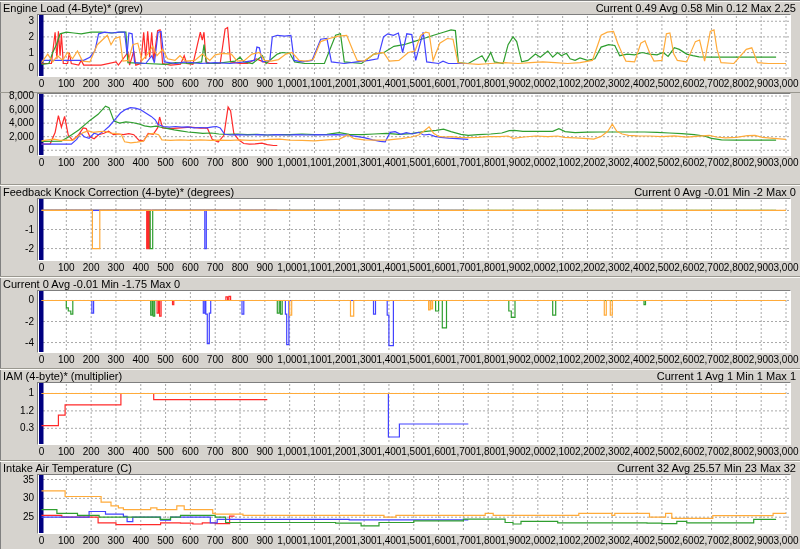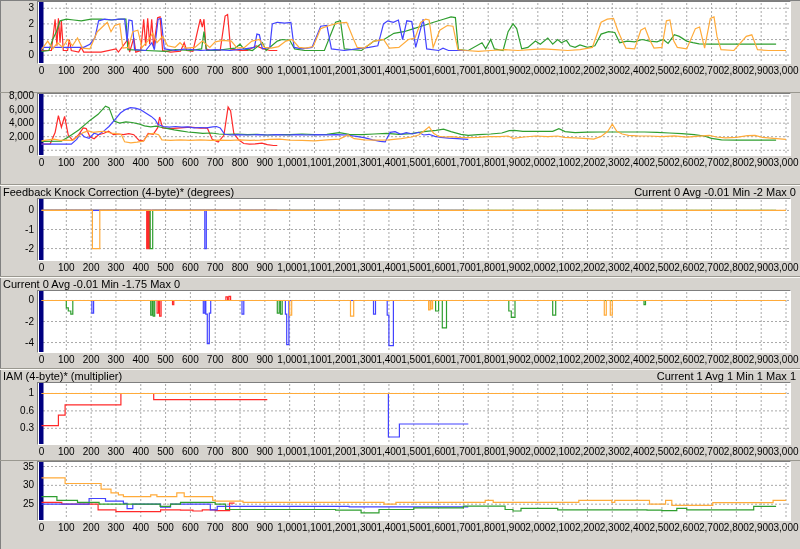--- a/index.html
+++ b/index.html
@@ -44,20 +44,24 @@
     position:relative;font-size:10px;
   }
   .xlab{position:absolute;top:2px;transform:translateX(-50%);white-space:nowrap;line-height:10px;}
 </style>
 </head>
 <body>
 
 <div class="window">
 
   <div class="panel">
+    <div class="titlebar">
+      <span class="ptitle">Engine Load (4-Byte)* (grev)</span>
+      <span class="pstats">Current 0.49 Avg 0.58 Min 0.12 Max 2.25</span>
+    </div>
     <div class="plot-row">
       <div class="ylabels">
           <span class="ylab" style="top: 2.25641px;">3</span>
           <span class="ylab" style="top: 17.8974px;">2</span>
           <span class="ylab" style="top: 33.5385px;">1</span>
           <span class="ylab" style="top: 49.1795px;">0</span>
         </div>
       <div class="plot">
           <svg width="752" height="61">
             <line x1="1" y1="6.2564102564102555" x2="751" y2="6.2564102564102555" stroke="#a8a8a8" stroke-dasharray="2 2"></line>
@@ -408,21 +412,21 @@
   </div>
 
   <div class="panel">
     <div class="titlebar">
       <span class="ptitle">IAM (4-byte)* (multiplier)</span>
       <span class="pstats">Current 1 Avg 1 Min 1 Max 1</span>
     </div>
     <div class="plot-row">
       <div class="ylabels">
           <span class="ylab" style="top: 6.45714px;">1</span>
-          <span class="ylab" style="top: 23.8857px;">0.6</span>
+          <span class="ylab" style="top: 23.8857px;">1.2</span>
           <span class="ylab" style="top: 41.3143px;">0.3</span>
         </div>
       <div class="plot">
           <svg width="752" height="61">
             <line x1="1" y1="10.457142857142864" x2="751" y2="10.457142857142864" stroke="#a8a8a8" stroke-dasharray="2 2"></line>
             <line x1="1" y1="27.885714285714283" x2="751" y2="27.885714285714283" stroke="#a8a8a8" stroke-dasharray="2 2"></line>
             <line x1="1" y1="45.31428571428572" x2="751" y2="45.31428571428572" stroke="#a8a8a8" stroke-dasharray="2 2"></line>
             <line x1="3.5" y1="1" x2="3.5" y2="60" stroke="#a8a8a8" stroke-dasharray="2 2"></line>
             <line x1="28.316666666666666" y1="1" x2="28.316666666666666" y2="60" stroke="#a8a8a8" stroke-dasharray="2 2"></line>
             <line x1="53.13333333333333" y1="1" x2="53.13333333333333" y2="60" stroke="#a8a8a8" stroke-dasharray="2 2"></line>
@@ -491,20 +495,24 @@
         <span class="xlab" style="left: 624.917px;">2,500</span>
         <span class="xlab" style="left: 649.733px;">2,600</span>
         <span class="xlab" style="left: 674.55px;">2,700</span>
         <span class="xlab" style="left: 699.367px;">2,800</span>
         <span class="xlab" style="left: 724.183px;">2,900</span>
         <span class="xlab" style="left: 749px;">3,000</span>
       </div>
   </div>
 
   <div class="panel">
+    <div class="titlebar">
+      <span class="ptitle">Intake Air Temperature (C)</span>
+      <span class="pstats">Current 32 Avg 25.57 Min 23 Max 32</span>
+    </div>
     <div class="plot-row">
       <div class="ylabels">
           <span class="ylab" style="top: 0.519481px;">35</span>
           <span class="ylab" style="top: 19.3506px;">30</span>
           <span class="ylab" style="top: 38.1818px; text-align: center;">25</span>
         </div>
       <div class="plot">
           <svg width="752" height="58">
             <line x1="1" y1="4.519480519480529" x2="751" y2="4.519480519480529" stroke="#a8a8a8" stroke-dasharray="2 2"></line>
             <line x1="1" y1="23.350649350649356" x2="751" y2="23.350649350649356" stroke="#a8a8a8" stroke-dasharray="2 2"></line>

